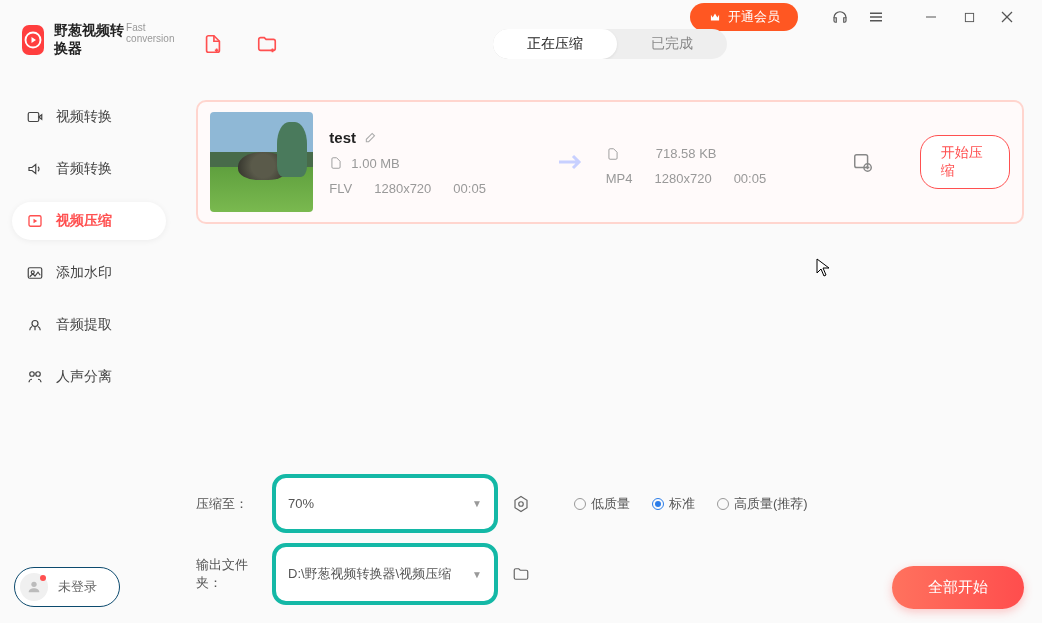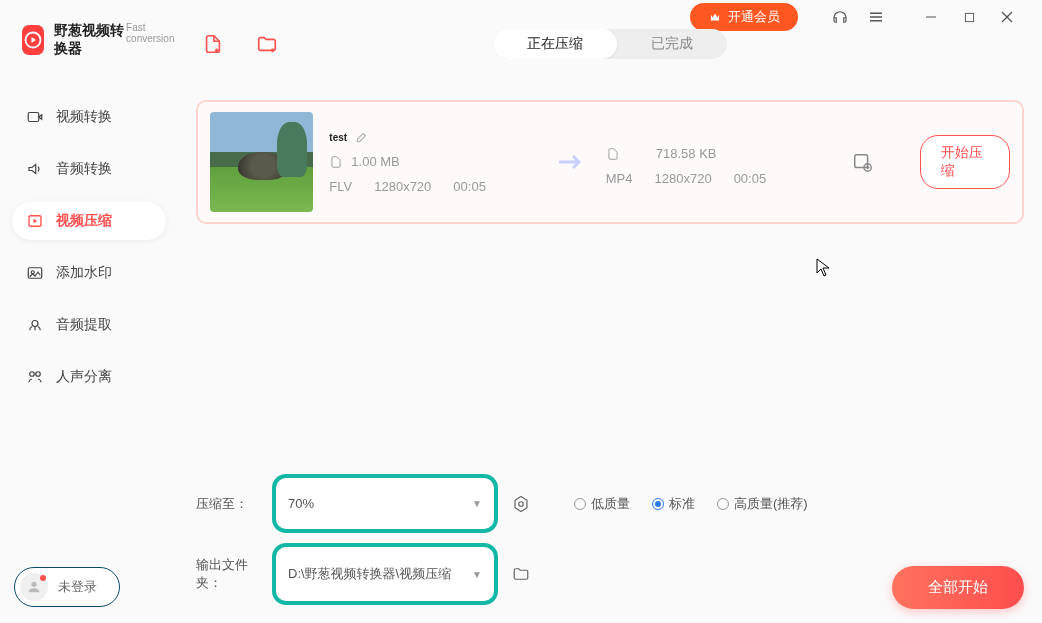--- a/index.html
+++ b/index.html
@@ -36,21 +36,21 @@
 .tab.active { background: #fff; color: #222; border-radius: 15px; box-shadow: 0 1px 3px rgba(0,0,0,0.08); }
 
 .content { position: absolute; top: 100px; left: 18px; right: 18px; bottom: 80px; overflow: auto; }
 .file-card { border: 2px solid #ffd5ce; border-radius: 10px; background: #fffafa; padding: 10px 12px; display: flex; align-items: center; gap: 16px; }
 .thumb { width: 120px; height: 100px; border-radius: 4px; background: linear-gradient(to bottom, #8fb8d6 0%, #8fb8d6 40%, #486b4a 40%, #486b4a 55%, #5fa03e 55%, #7ab94f 100%); position: relative; overflow: hidden; }
 .thumb::before { content: ""; position: absolute; left: 28px; top: 40px; width: 50px; height: 28px; background: radial-gradient(circle, #5a5a4a 40%, #2f2f28 100%); border-radius: 50% 50% 40% 40%; }
 .thumb::after { content: ""; position: absolute; right: 6px; top: 10px; width: 30px; height: 55px; background: #4a7a5c; border-radius: 40% 40% 20% 20%; }
 
 .file-info { flex: 0 0 210px; }
 .file-name-row { display: flex; align-items: center; gap: 8px; margin-bottom: 10px; }
-.file-name { font-weight: 700; font-size: 10px; color: #222; }
+.file-name { font-weight: 700; font-size: 15px; color: #222; }
 .edit-ic { width: 14px; height: 14px; color: #aaa; cursor: pointer; }
 .meta-row { display: flex; align-items: center; gap: 8px; font-size: 13px; color: #999; margin-bottom: 10px; }
 .meta-row2 { display: flex; gap: 22px; font-size: 13px; color: #999; }
 
 .arrow { width: 40px; color: #c8d0ff; display: flex; justify-content: center; }
 
 .out-info { flex: 0 0 200px; }
 .out-info .meta-row { margin-top: 8px; gap: 36px; }
 
 .settings-ic { width: 22px; height: 22px; color: #888; cursor: pointer; margin: 0 30px; }

